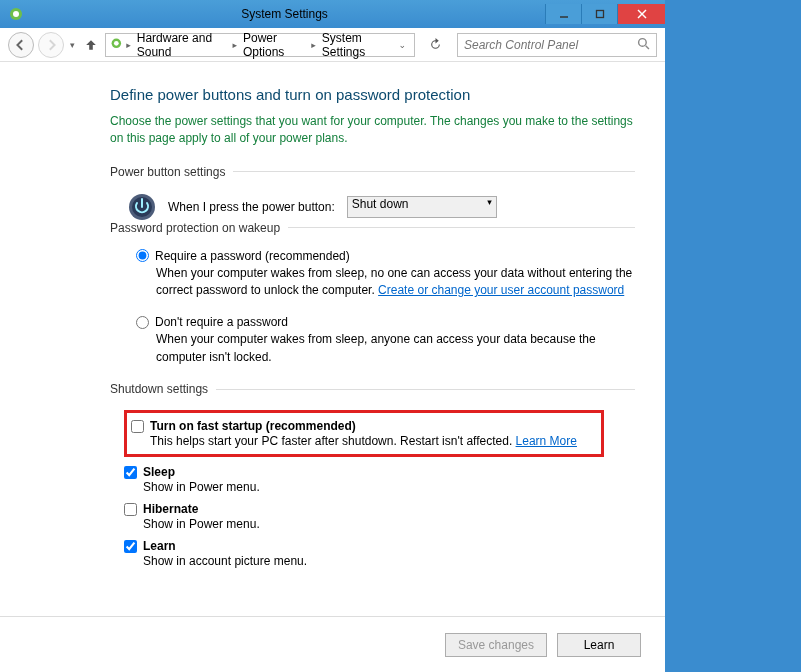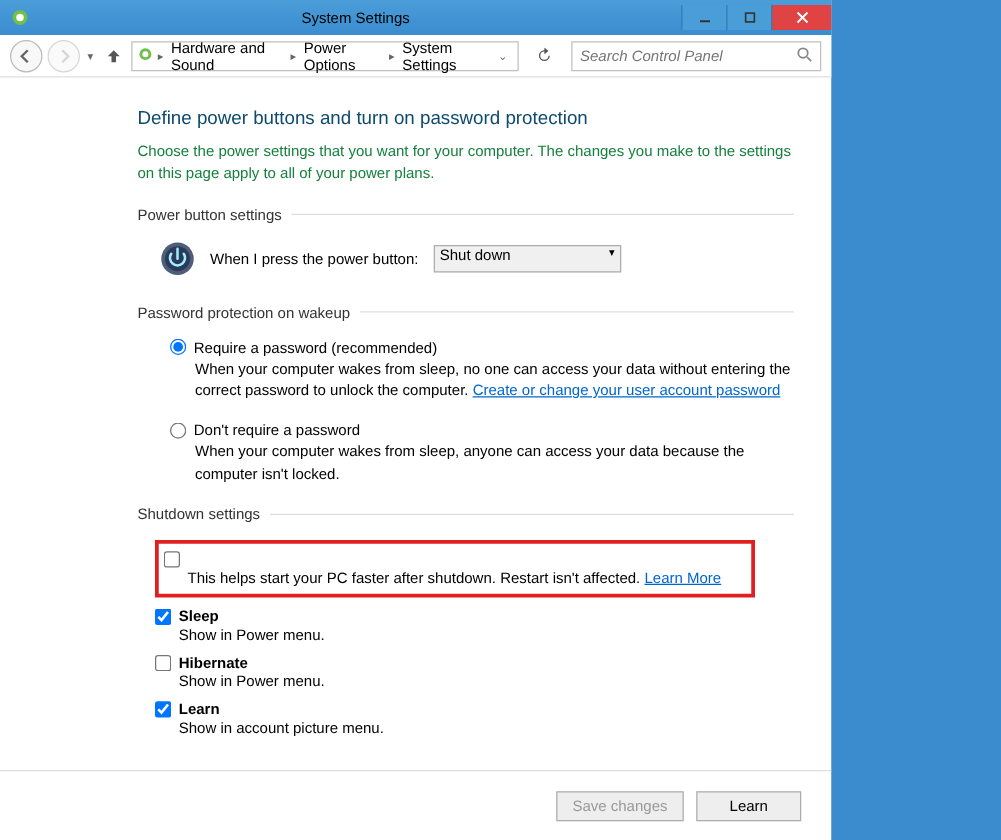--- a/index.html
+++ b/index.html
@@ -23,21 +23,21 @@
   .crumb-dd { color: #666; font-size: 9px; padding: 0 4px; margin-left: auto; }
   .refresh-btn { width: 24px; height: 24px; display:flex;align-items:center;justify-content:center; color:#555; margin-left:4px; }
   .search-box { width: 200px; height: 24px; border: 1px solid #c0c0c0; margin-left: 6px; display: flex; align-items: center; padding: 0 6px; }
   .search-box input { border: none; outline: none; flex: 1; font-size: 12px; font-style: italic; color: #888; }
   .search-box .sicon { color: #888; }
   .content { flex: 1; padding: 24px 30px 0 110px; overflow: hidden; }
   .heading { color: #0c4a6e; font-size: 15px; font-weight: 400; margin-bottom: 10px; }
   .subtext { font-size: 12px; color: #15803d; line-height: 1.4; margin-bottom: 18px; max-width: 560px; }
   .section-header { font-size: 12px; color: #333; display: flex; align-items: center; margin-bottom: 14px; }
   .section-header .line { flex: 1; height: 1px; background: #ddd; margin-left: 8px; }
-  .power-btn-row { display: flex; align-items: center; margin-left: 18px; margin-bottom: 22px; gap: 12px; }
+  .power-btn-row { display: flex; align-items: center; margin-left: 18px; gap: 12px; }
   .power-icon { width: 28px; height: 28px; }
   .power-label { font-size: 12px; }
   .power-select { width: 150px; height: 22px; border: 1px solid #adadad; font-size: 12px; padding: 0 4px; background: #f0f0f0; display:flex;justify-content:space-between; }
   .radio-block { margin-left: 26px; margin-bottom: 16px; max-width: 560px; }
   .radio-row { display: flex; align-items: center; gap: 6px; }
   .radio-row input[type="radio"] { width: 13px; height: 13px; }
   .radio-label { font-size: 12px; }
   .radio-desc { font-size: 12px; margin-left: 20px; margin-top: 2px; line-height: 1.45; }
   .link { color: #0066cc; text-decoration: underline; cursor: pointer; }
   .shutdown-items { margin-left: 14px; }
@@ -178,20 +178,21 @@
 
     <div class="section-header">
         <span>Shutdown settings</span>
         <div class="line"></div>
       </div>
 
     <div class="shutdown-items">
       <div class="highlight-box">
         <div class="check-row">
           <input type="checkbox" style="">
+          <span class="check-label">Turn on fast startup (recommended)</span>
         </div>
         <div class="check-desc">
           <span>This helps start your PC faster after shutdown. Restart isn't affected. </span><span class="link">Learn More</span>
         </div>
       </div>
 
       <div class="check-block">
         <div class="check-row">
           <input type="checkbox" checked="" style="">
           <span class="check-label">Sleep</span>

